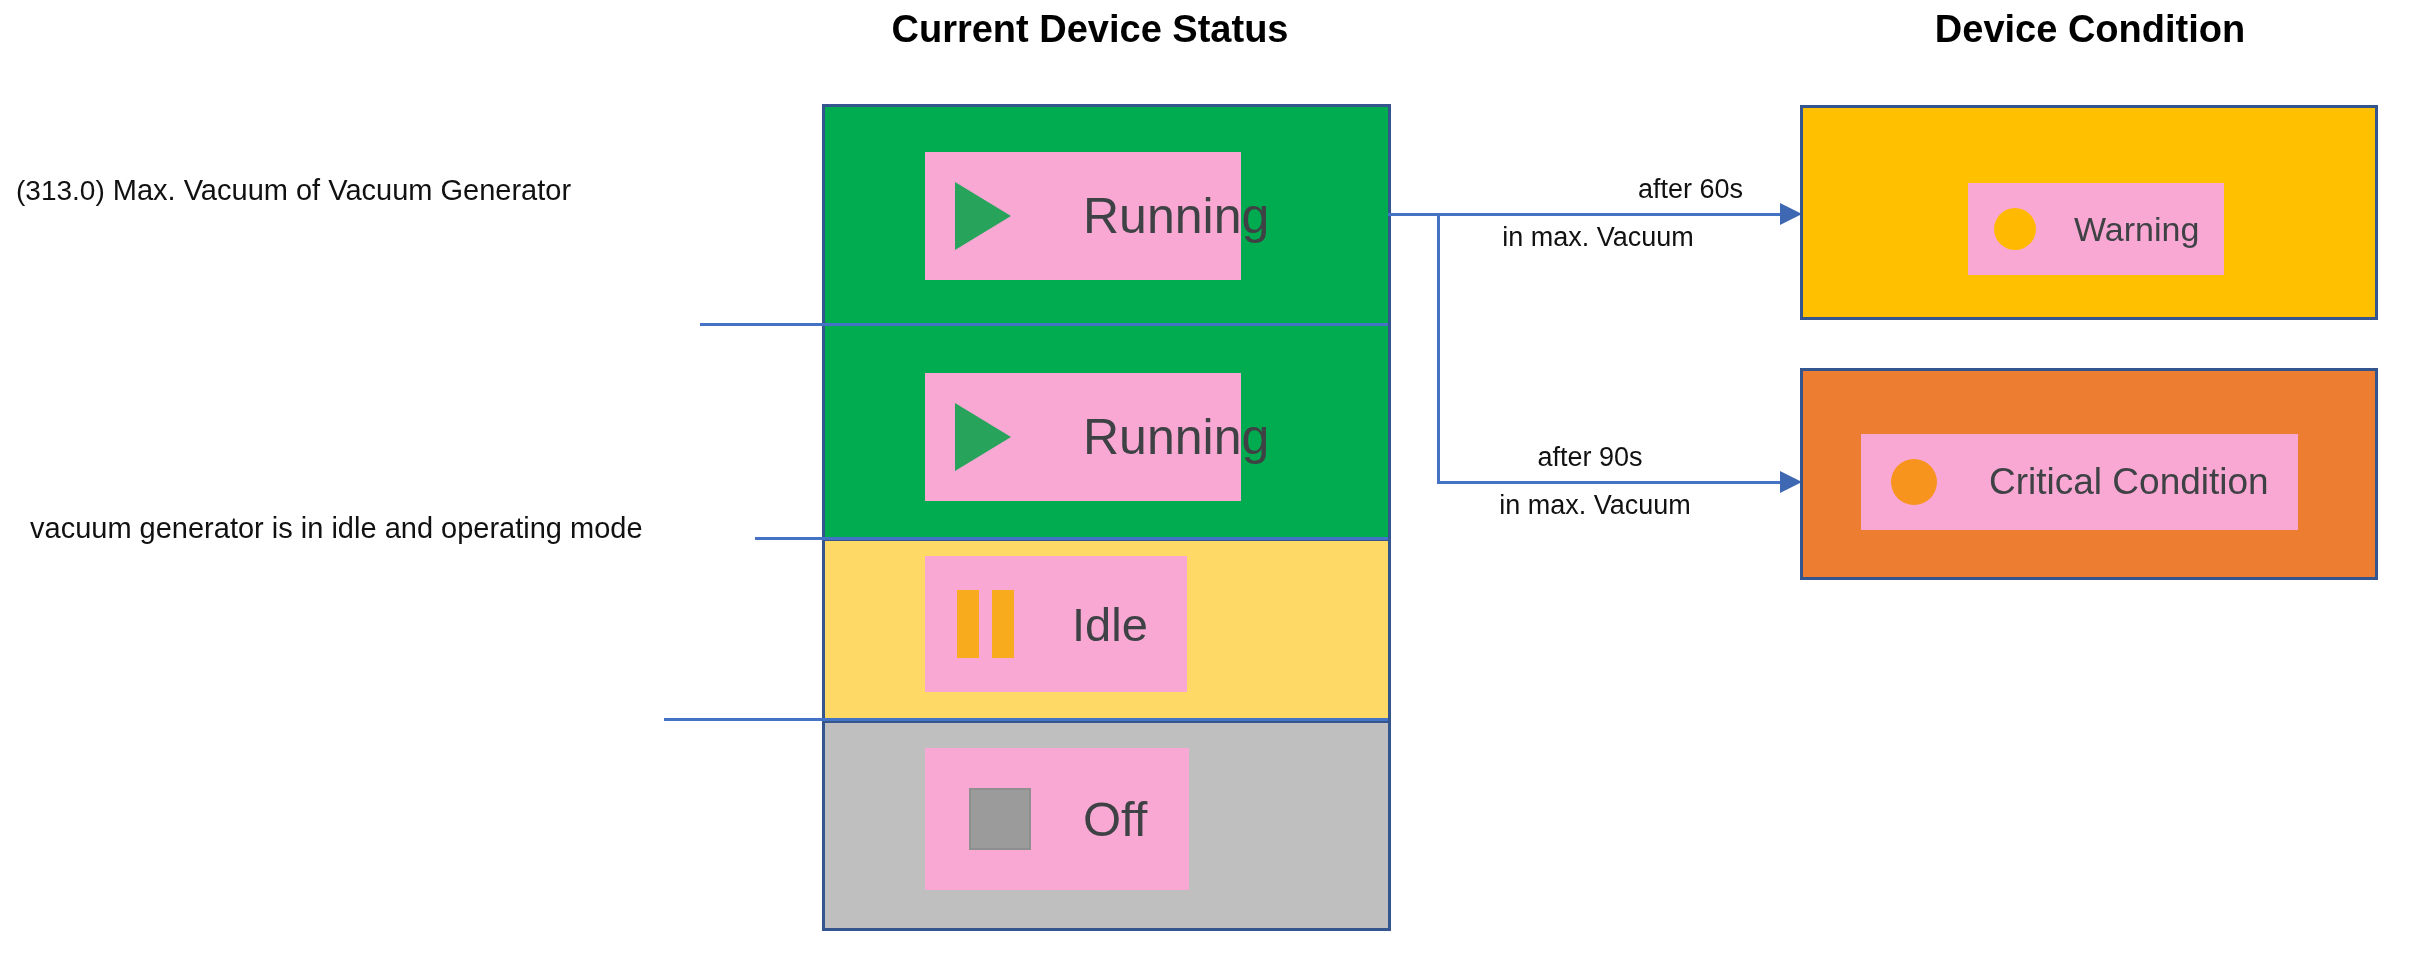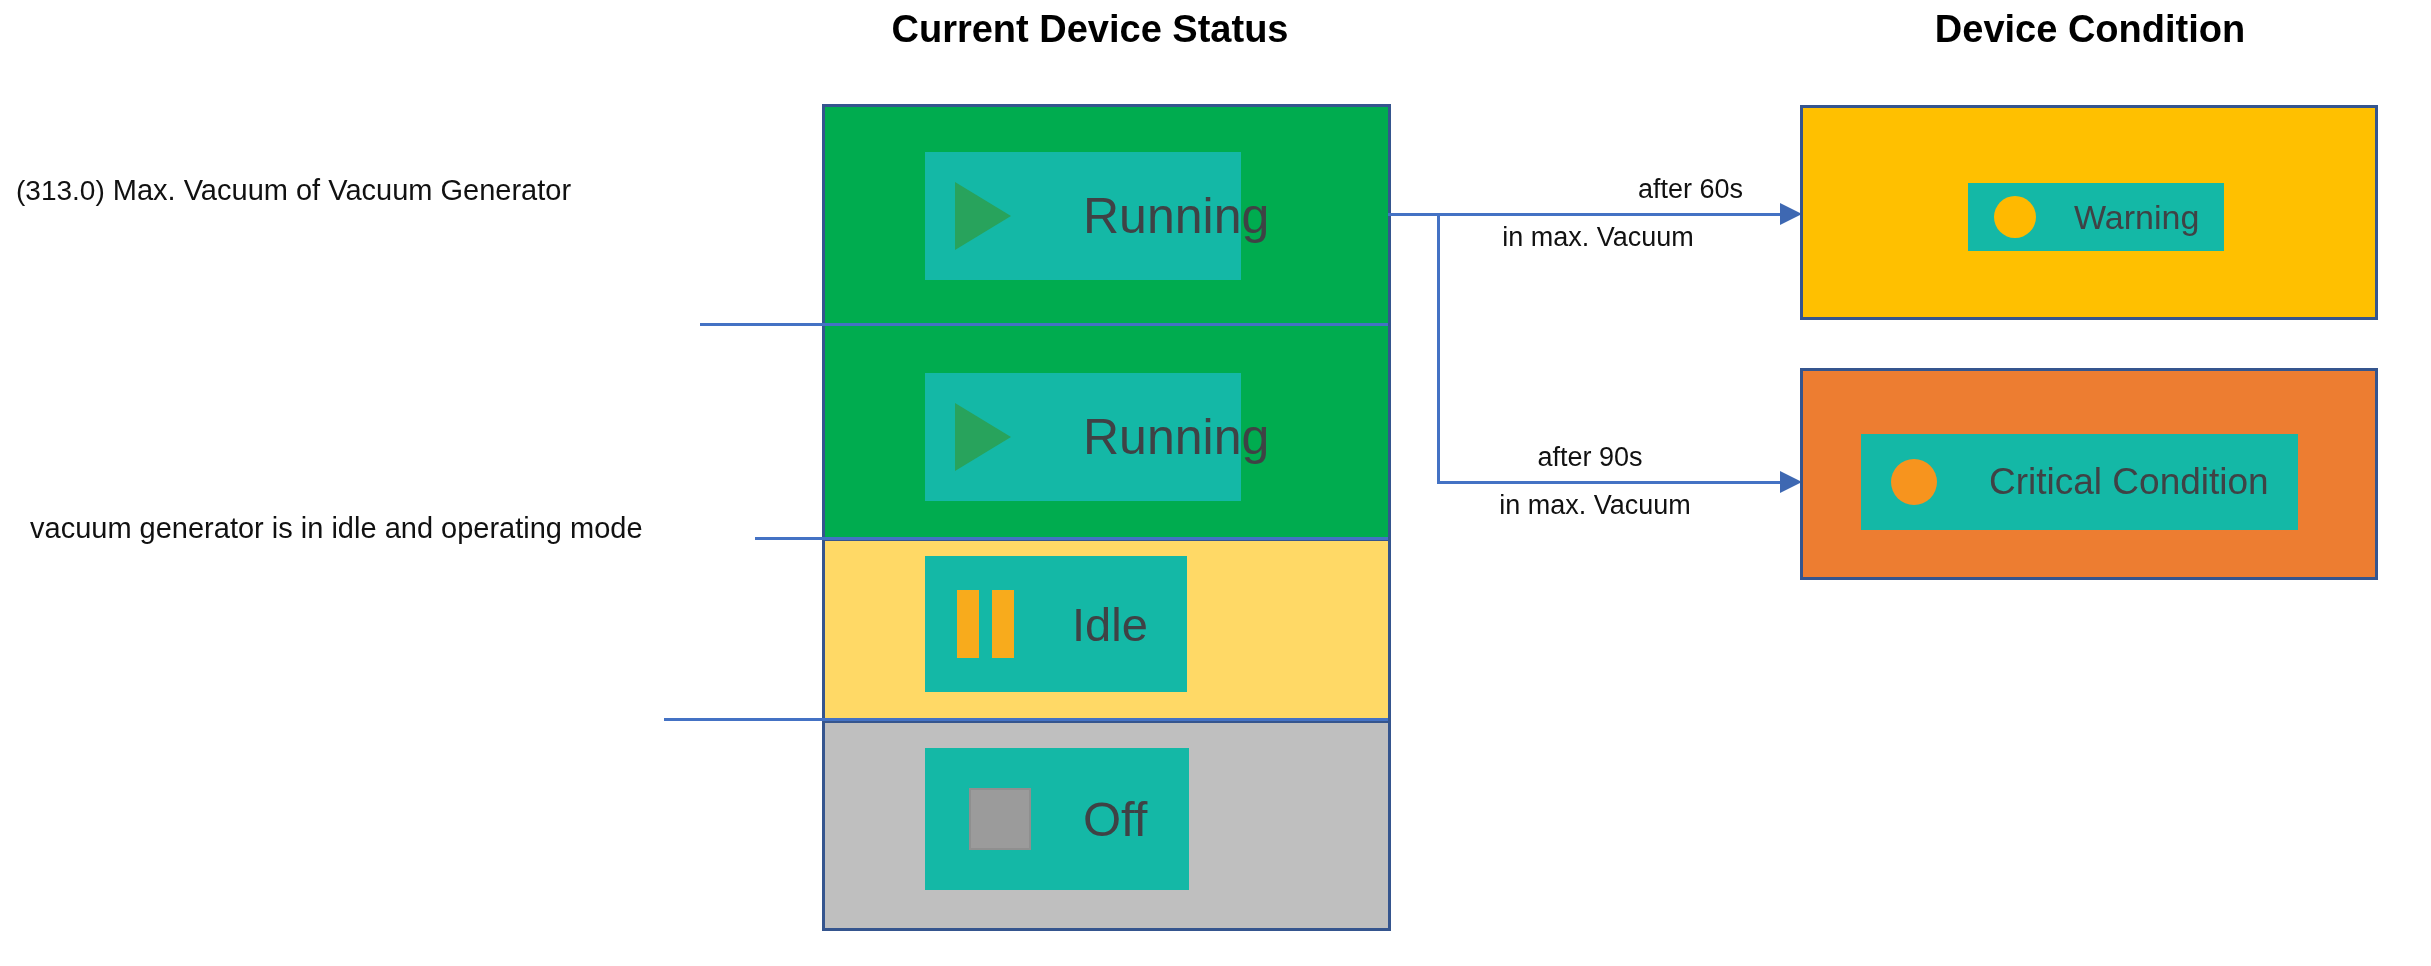--- a/index.html
+++ b/index.html
@@ -20,21 +20,21 @@
   .col{
     position:absolute;left:822px;top:104px;width:563px;height:821px;
     border:3px solid #35558E;display:flex;flex-direction:column;
   }
   .sbox{width:100%;position:relative;}
   .sbox.green{background:#00AC4F;}
   .sbox.yellow{background:#FFD966;}
   .sbox.gray{background:#BFBFBF;}
   .bdiv{border-top:2px solid #35558E;}
   
-  .chip{position:absolute;background:#14b8a6;display:flex;align-items:center;}
+  .chip{position:absolute;background:#f9a8d4;display:flex;align-items:center;}
   .chip-text{color:#3F4245;}
   .play-tri{
     width:0;height:0;border-left:56px solid #28A35C;
     border-top:34px solid transparent;border-bottom:34px solid transparent;
   }
   .pause-wrap{display:flex;gap:13px;}
   .pause-bar{width:22px;height:68px;background:#F8AB1C;}
   .stop-sq{width:62px;height:62px;background:#9B9B9B;border:2px solid #8F8F8F;box-sizing:border-box;}
   .dot{border-radius:50%;}
   
@@ -110,21 +110,21 @@
   <div class="vline" style="left:1437px;top:213px;height:270px;"></div>
   <div class="hline" style="left:1437px;top:481px;width:345px;"></div>
   <div class="ahead" style="left:1780px;top:471px;"></div>
 
   <div class="alabel" style="left:1443px;top:174px;width:300px;text-align:right;">after 60s</div>
   <div class="alabel" style="left:1443px;top:222px;width:310px;">in max. Vacuum</div>
   <div class="alabel" style="left:1440px;top:442px;width:300px;">after 90s</div>
   <div class="alabel" style="left:1440px;top:490px;width:310px;">in max. Vacuum</div>
 
   <div class="cbox gold" style="left:1800px;top:105px;width:572px;height:209px;"></div>
-  <div class="chip" style="left:1968px;top:183px;width:256px;height:68px;">
+  <div class="chip" style="left:1968px;top:183px;width:256px;height:92px;">
     <span class="dot" style="margin-left:26px;width:42px;height:42px;background:#FFB900;"></span>
     <span class="chip-text" style="margin-left:38px;font-size:34px;">Warning</span>
   </div>
 
   <div class="cbox orange" style="left:1800px;top:368px;width:572px;height:206px;"></div>
   <div class="chip" style="left:1861px;top:434px;width:437px;height:96px;">
     <span class="dot" style="margin-left:30px;width:46px;height:46px;background:#F7941E;"></span>
     <span class="chip-text" style="margin-left:52px;font-size:37px;">Critical Condition</span>
   </div>
 

